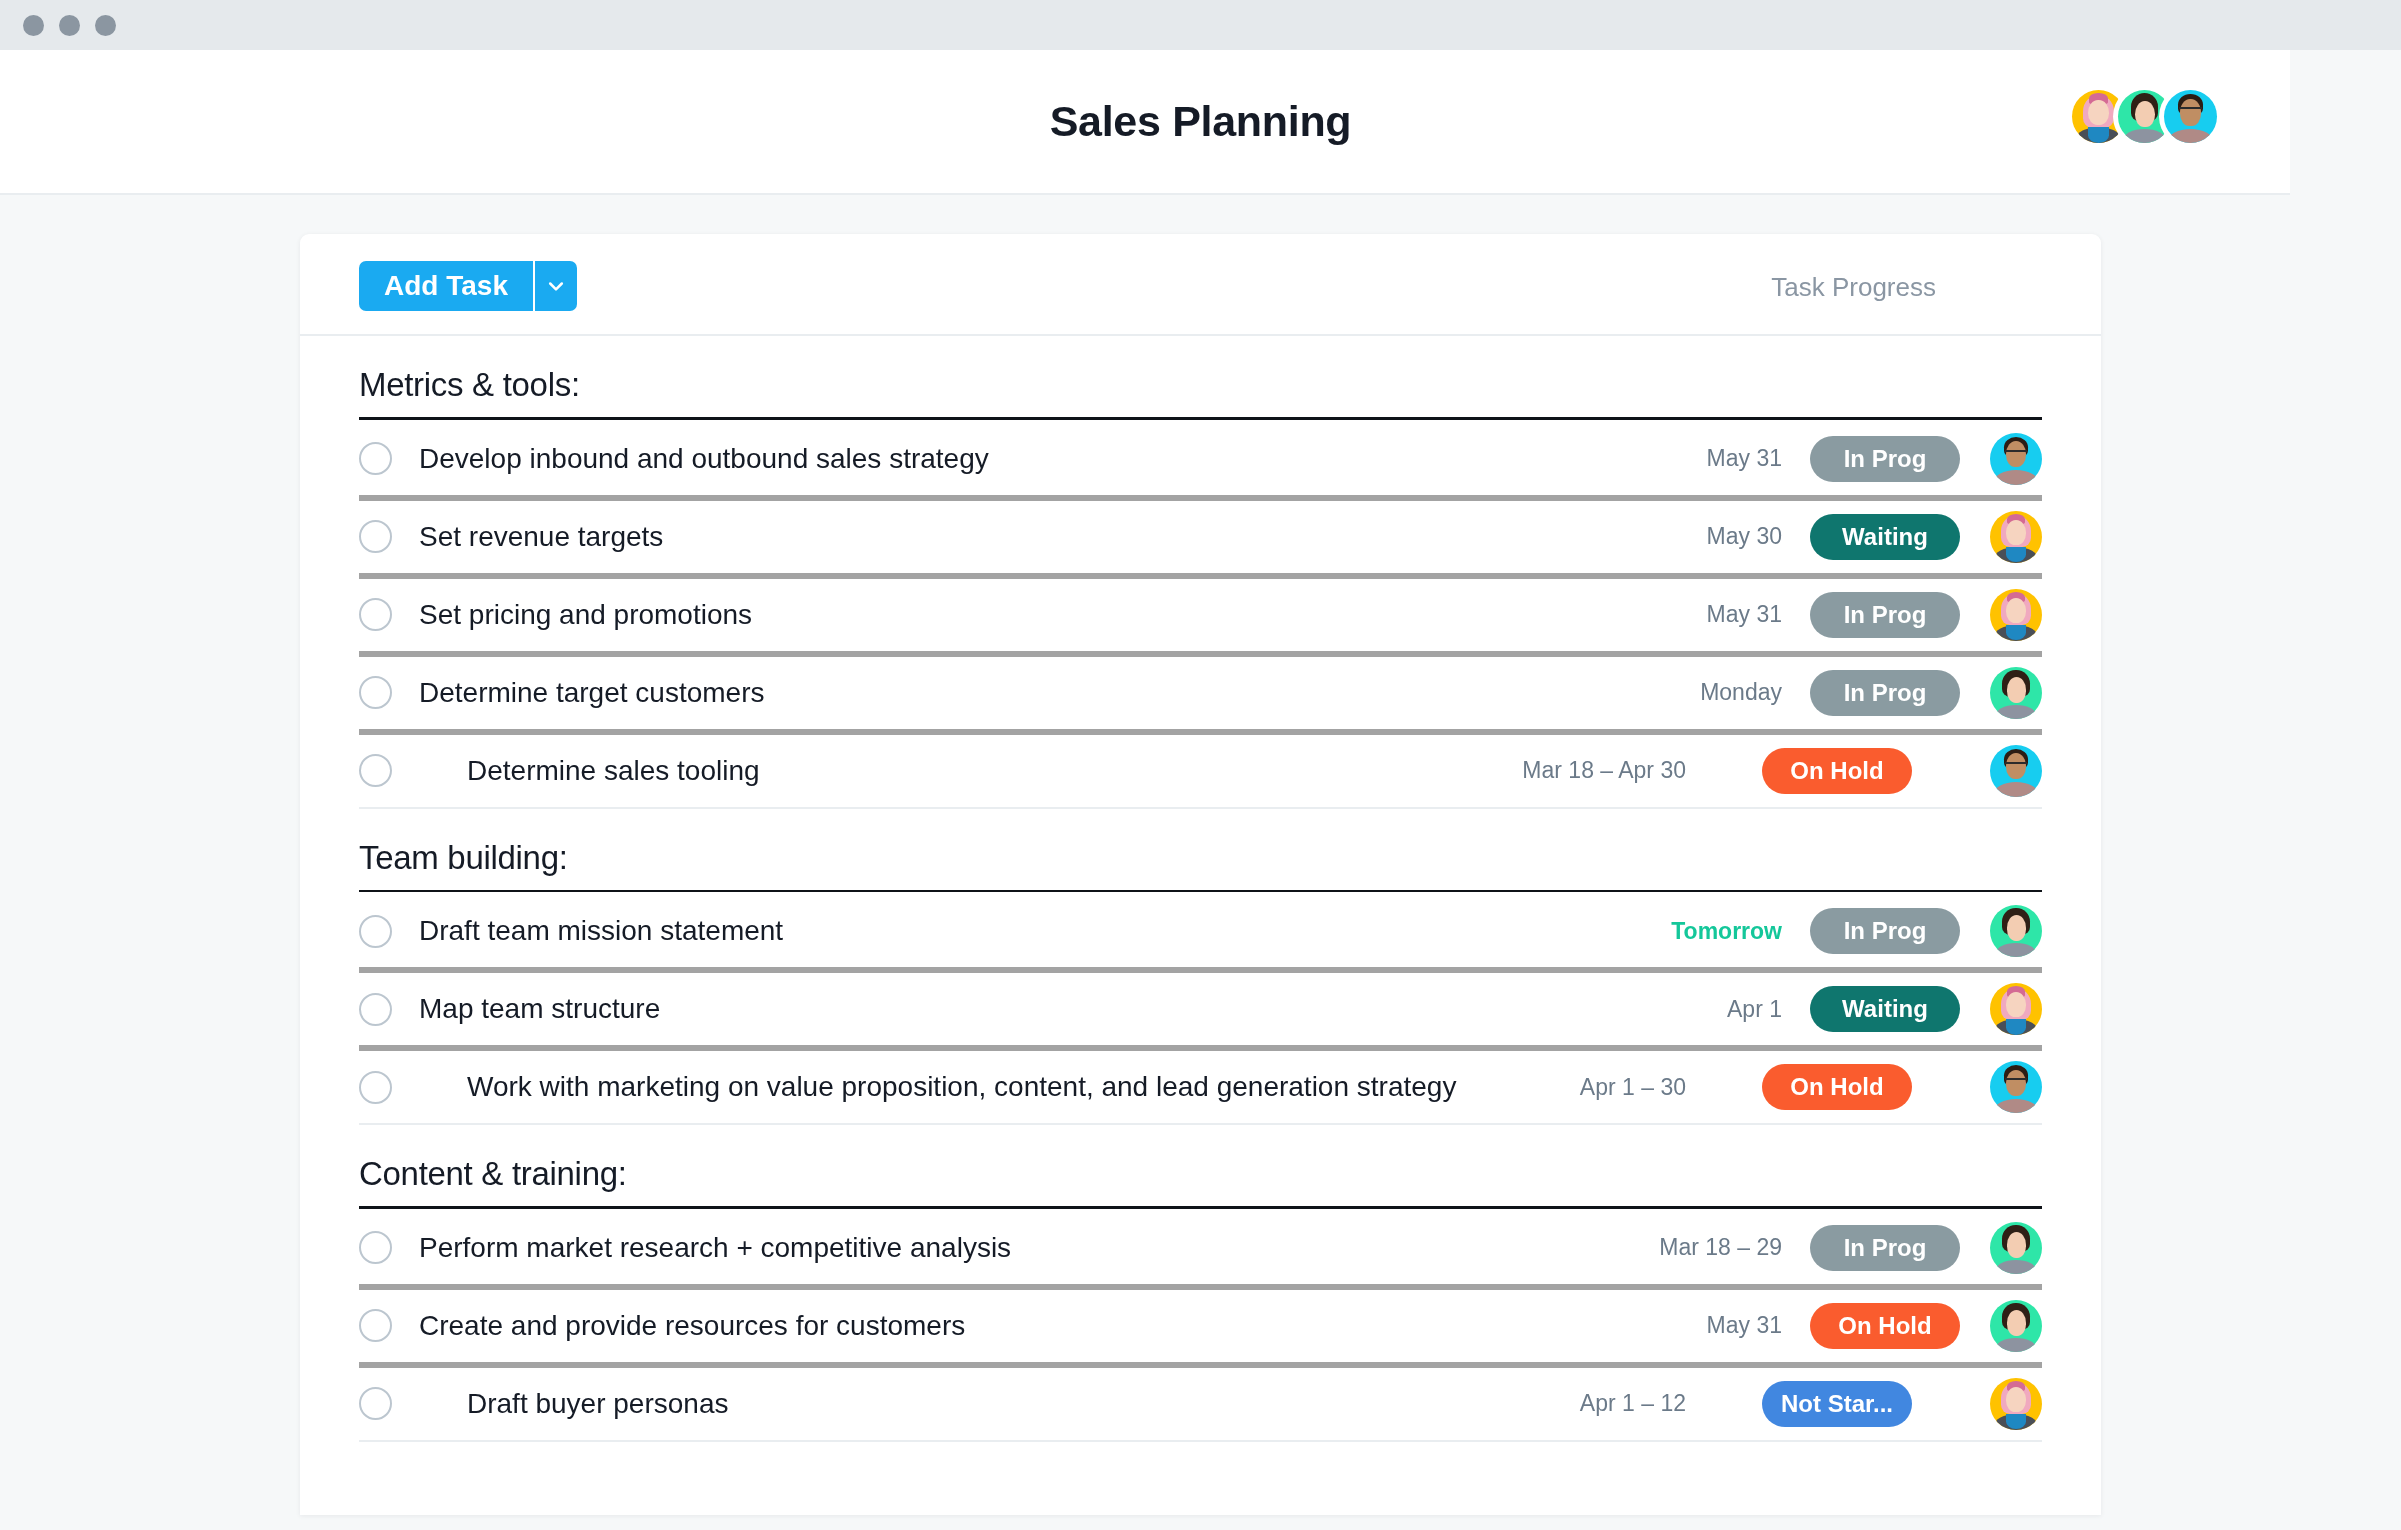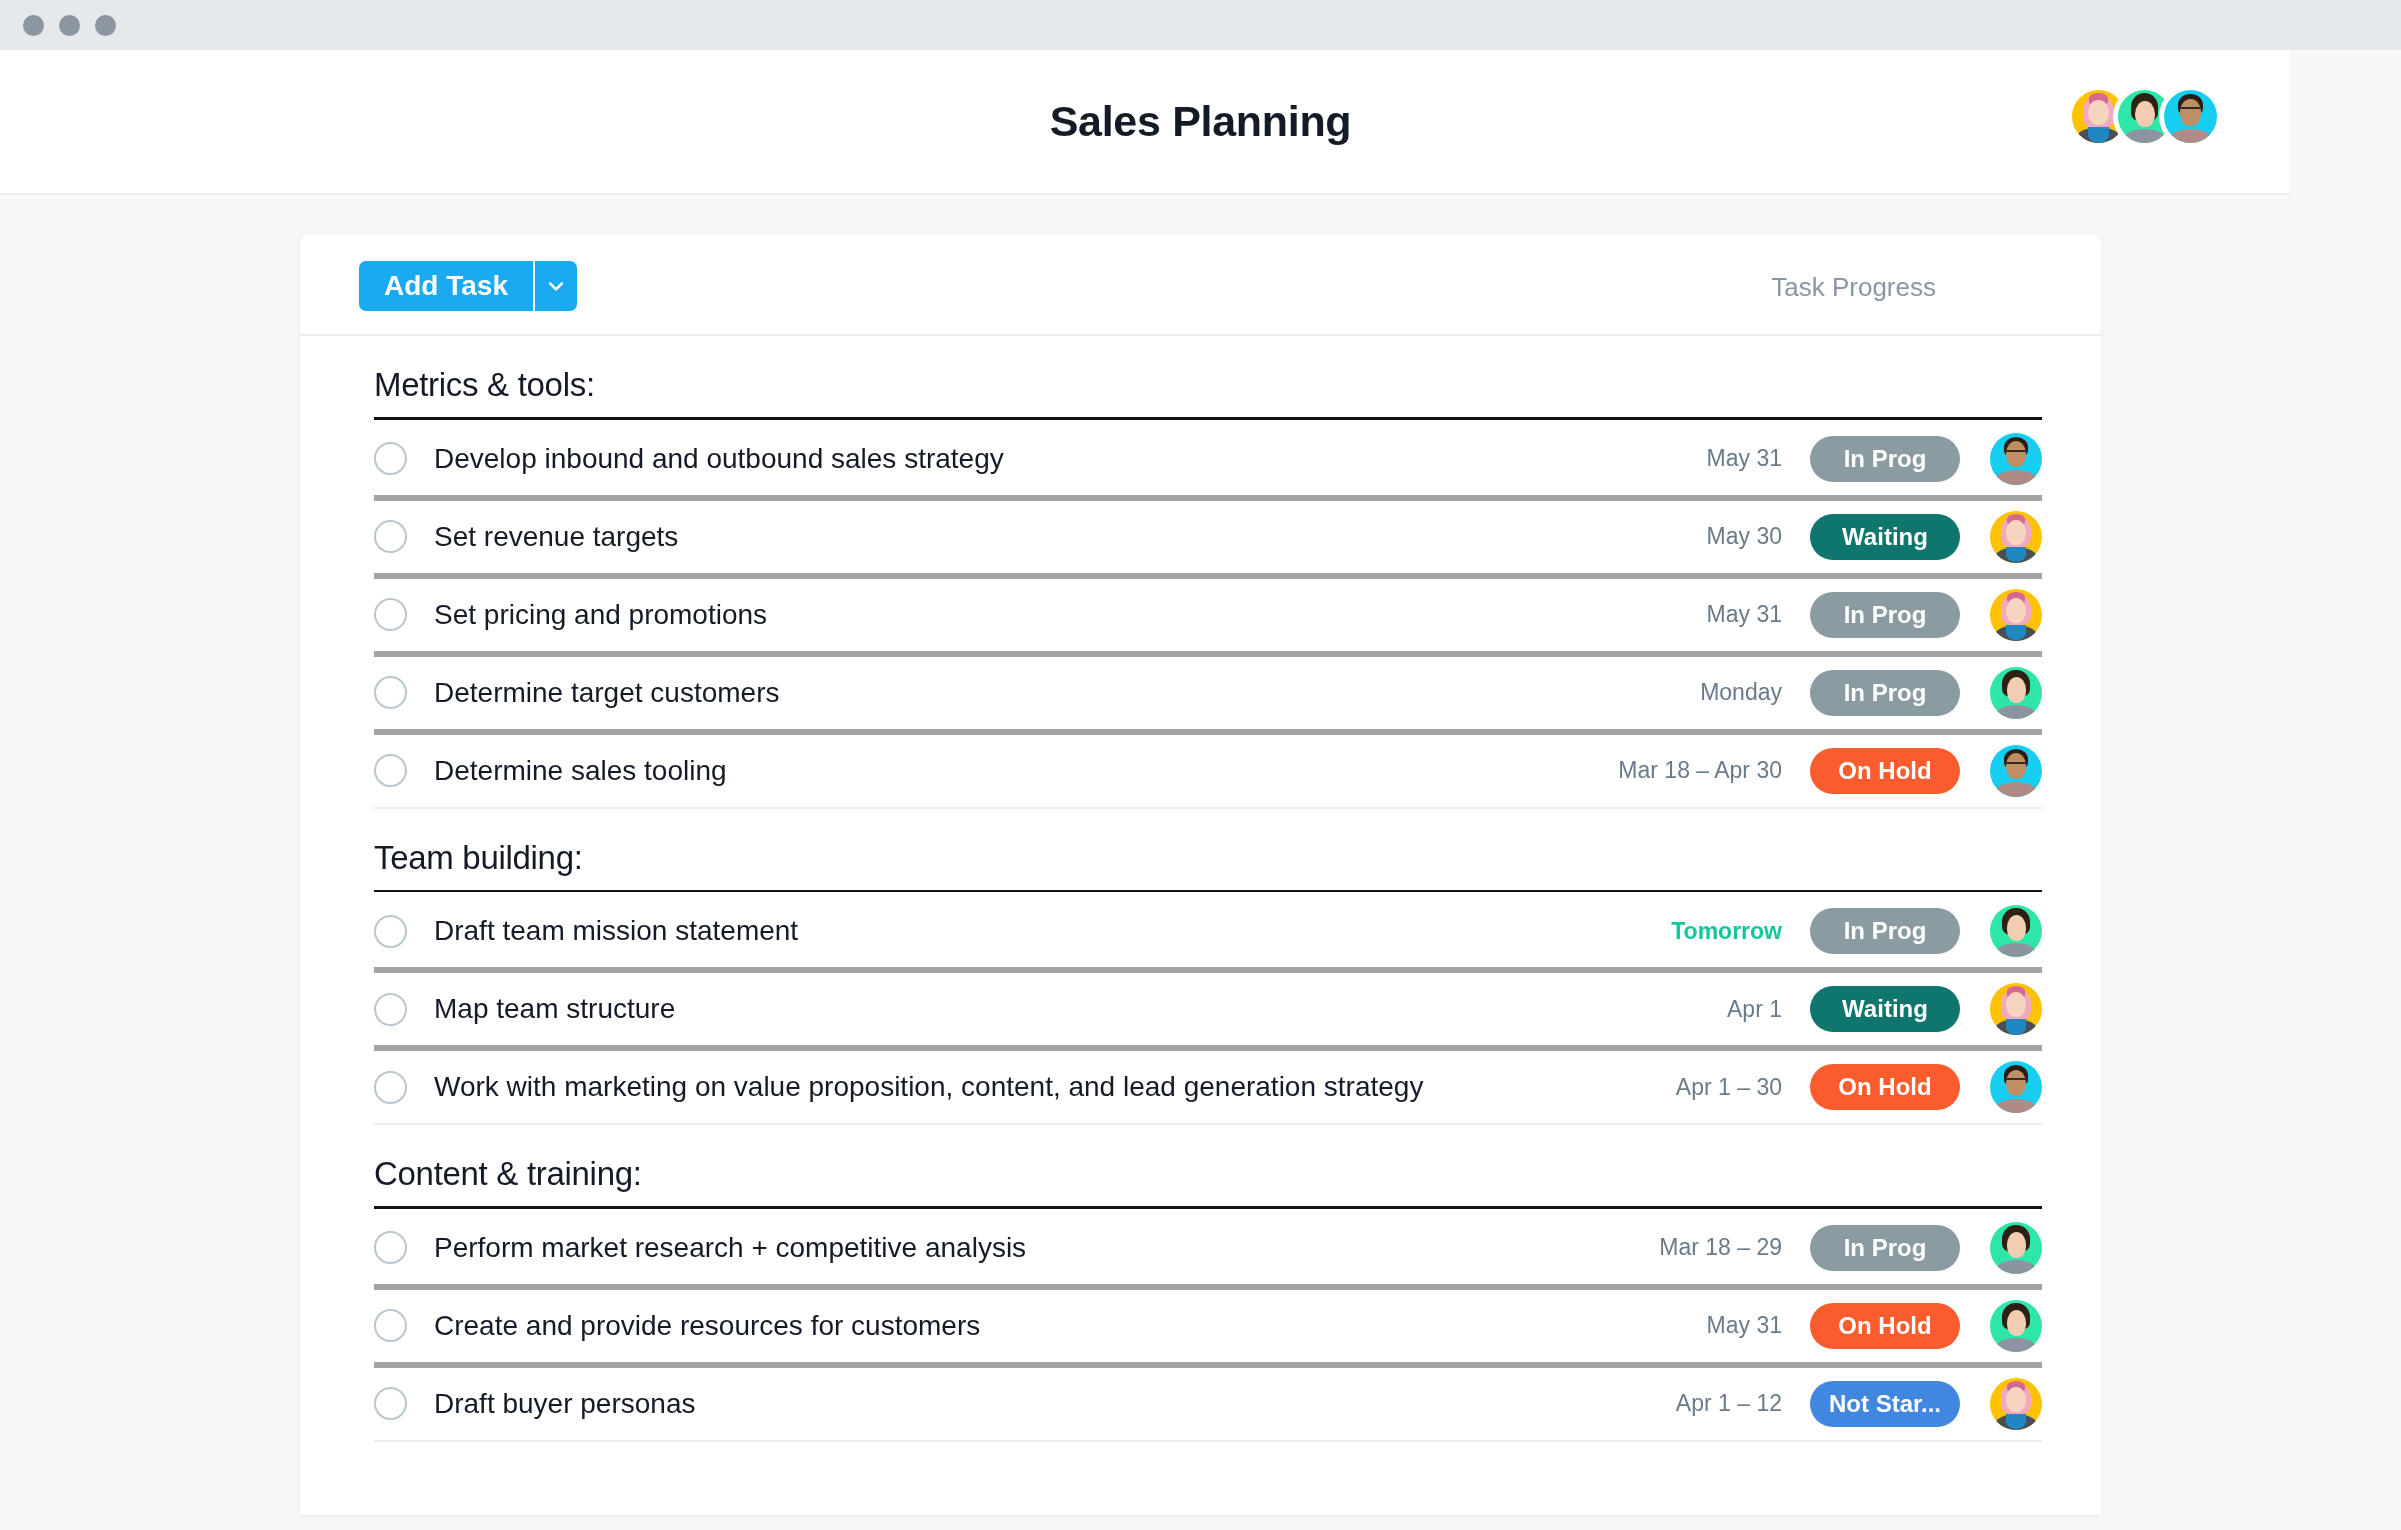--- a/index.html
+++ b/index.html
@@ -98,34 +98,34 @@
     display:flex; align-items:center; justify-content:center;
     cursor:pointer;
   }
   .addtask-caret svg { width:20px; height:20px; }
   .taskprogress {
     position:absolute; right:165px; top:38px;
     font-size:26px; color:#8a96a3; font-weight:400;
   }
 
   
-  .sections { padding:0 0 0 15px; }
+  .sections { padding:0 0 0 0; }
   .section { padding:0 59px; }
   .section-title {
     font-size:33px; color:#151b26; font-weight:400;
     padding-top:30px; padding-bottom:13px; letter-spacing:-0.3px;
   }
   .section-rule { height:2.5px; background:#0f1318; margin-bottom:3px; }
 
   .row {
     display:flex; align-items:center;
     height:72px;
     border-bottom:6px solid #a3a3a3;
   }
-  .row:last-child { border-bottom:2px solid #e9edf0; }
+  .row:last-child { border-bottom:2px solid #e9edf0;gap:48px; }
   .checkcircle {
     width:29px; height:29px; border-radius:50%;
     border:2.5px solid #bcc6cf; flex:none;
     margin-right:27px; cursor:pointer; background:transparent;
   }
   .taskname {
     font-size:28px; color:#151b26; flex:1;
     white-space:nowrap; overflow:hidden; text-overflow:ellipsis;
   }
   .duedate {

